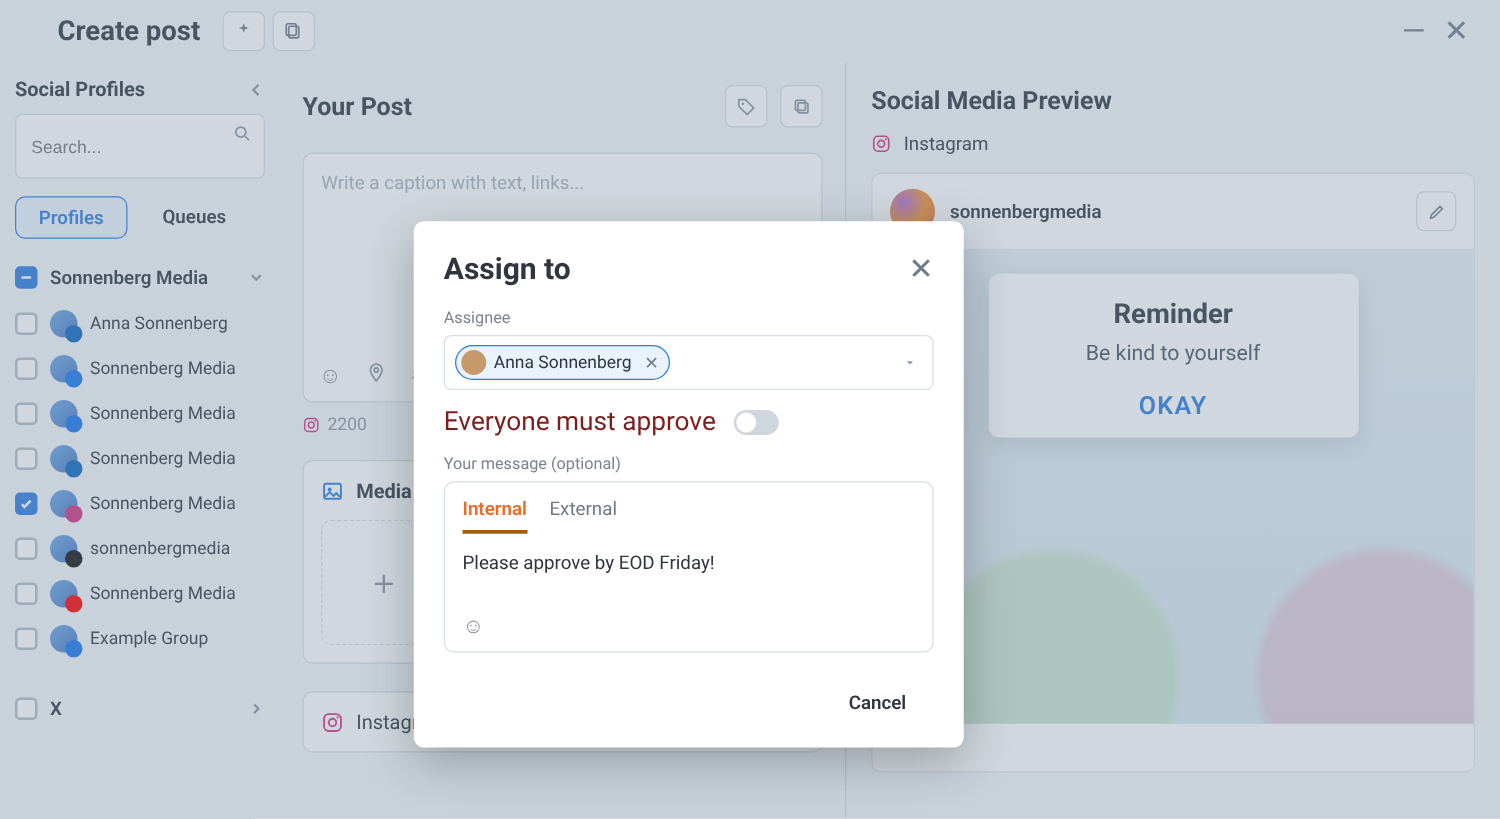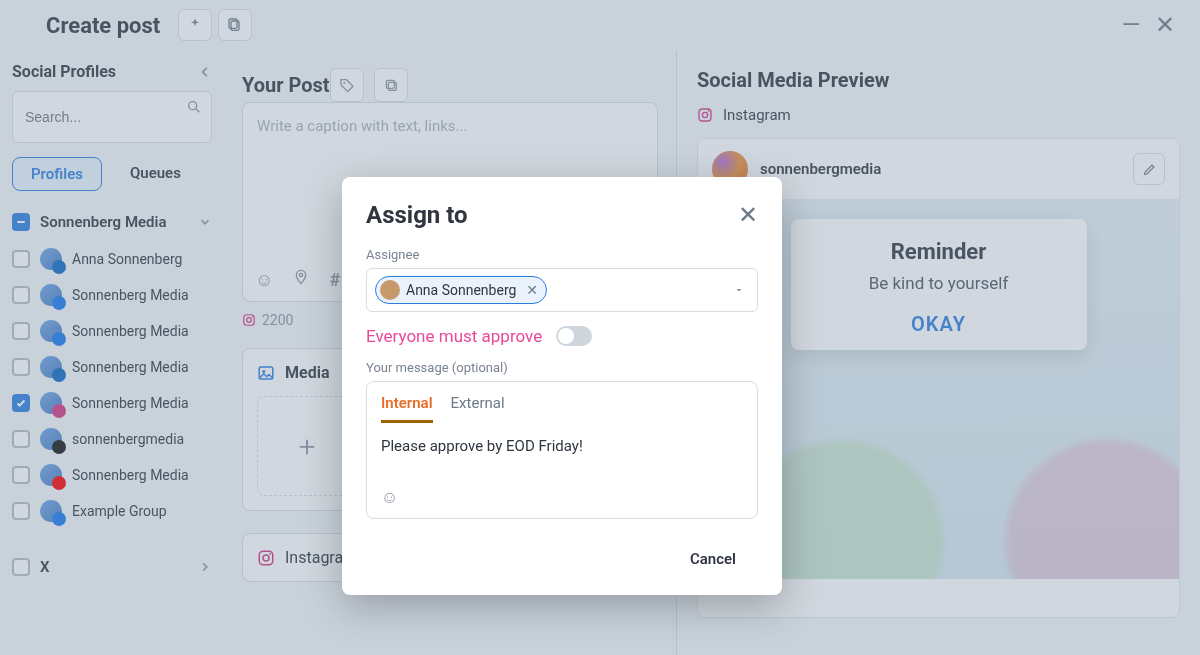--- a/index.html
+++ b/index.html
@@ -143,22 +143,22 @@
   .profile-label { font-size: 14px; color:#2f3640;}
   .xgroup { display:flex;align-items:center;height:40px;margin-top:18px;}
   .xgroup .xlabel{font-size:15px;font-weight:600;flex:1;}
 
   
   .middle {
     width: 452px;
     padding: 18px 18px 0 18px;
   }
   .mid-head {
-    display:flex; align-items:center; justify-content:flex-start;
-    margin-bottom:0;
+    display:flex; align-items:center; justify-content:space-between;
+    margin-bottom:20px;
   }
   .mid-title { font-size:20px; font-weight:700; }
   .mid-icons { display:flex; gap:10px;}
   .mid-iconbtn { width:34px;height:34px;border:1px solid #d6dde4;border-radius:6px;background:#fff;display:flex;align-items:center;justify-content:center;color:#8a94a0;}
   .composer {
     border:1px solid #d6dde4; border-radius:8px; background:#fff;
     padding: 14px; height: 200px; position:relative;
   }
   .composer .ph { color:#a8b1bd; font-size:15px;}
   .composer-toolbar {
@@ -220,21 +220,21 @@
   
   .dim {
     position:absolute; inset:0;
     background: rgba(120,140,160,0.35);
   }
 
   
   .modal {
     position:absolute;
     width:440px;
-    left:342px;
+    left:331px;
     top:177px;
     background:#fff;
     border-radius:8px;
     box-shadow:0 12px 40px rgba(0,0,0,0.25);
     padding:24px 24px 18px 24px;
   }
   .modal-head{display:flex;align-items:center;justify-content:space-between;margin-bottom:18px;}
   .modal-title{font-size:24px;font-weight:700;color:#2f3640;}
   .close-x{font-size:24px;color:#6e7b8a;}
   .m-label{font-size:13px;color:#7a8490;margin-bottom:6px;}
@@ -246,21 +246,21 @@
   .chip{
     display:flex;align-items:center;gap:6px;
     border:1px solid #2a7de1;border-radius:14px;
     padding:3px 8px 3px 4px;background:#eaf3fd;
   }
   .chip .cav{width:20px;height:20px;border-radius:50%;background:#c79a6b;}
   .chip .cname{font-size:14px;color:#2f3640;}
   .chip .cx{font-size:14px;color:#6e7b8a;margin-left:4px;}
   .assignee-box .dd{position:absolute;right:12px;color:#8a94a0;}
   .toggle-row{display:flex;align-items:center;gap:14px;margin-top:14px;margin-bottom:14px;}
-  .toggle-row .tlabel{font-size:17px;color:#ec4899;}
+  .toggle-row .tlabel{font-size:21px;color:#7f1d1d;}
   .toggle{width:36px;height:20px;border-radius:10px;background:#cfd6de;position:relative;}
   .toggle::after{content:"";position:absolute;left:2px;top:2px;width:16px;height:16px;border-radius:50%;background:#fff;}
   .msg-box{
     border:1px solid #d6dde4;border-radius:8px;
     padding:12px 14px 10px 14px;
   }
   .msg-tabs{display:flex;gap:18px;font-size:15px;margin-bottom:14px;}
   .msg-tab{padding-bottom:8px;color:#6e7b8a;}
   .msg-tab.active{color:#e86c27;font-weight:600;border-bottom:3px solid #a16207;}
   .msg-text{font-size:15px;color:#2f3640;margin-bottom:32px;}

